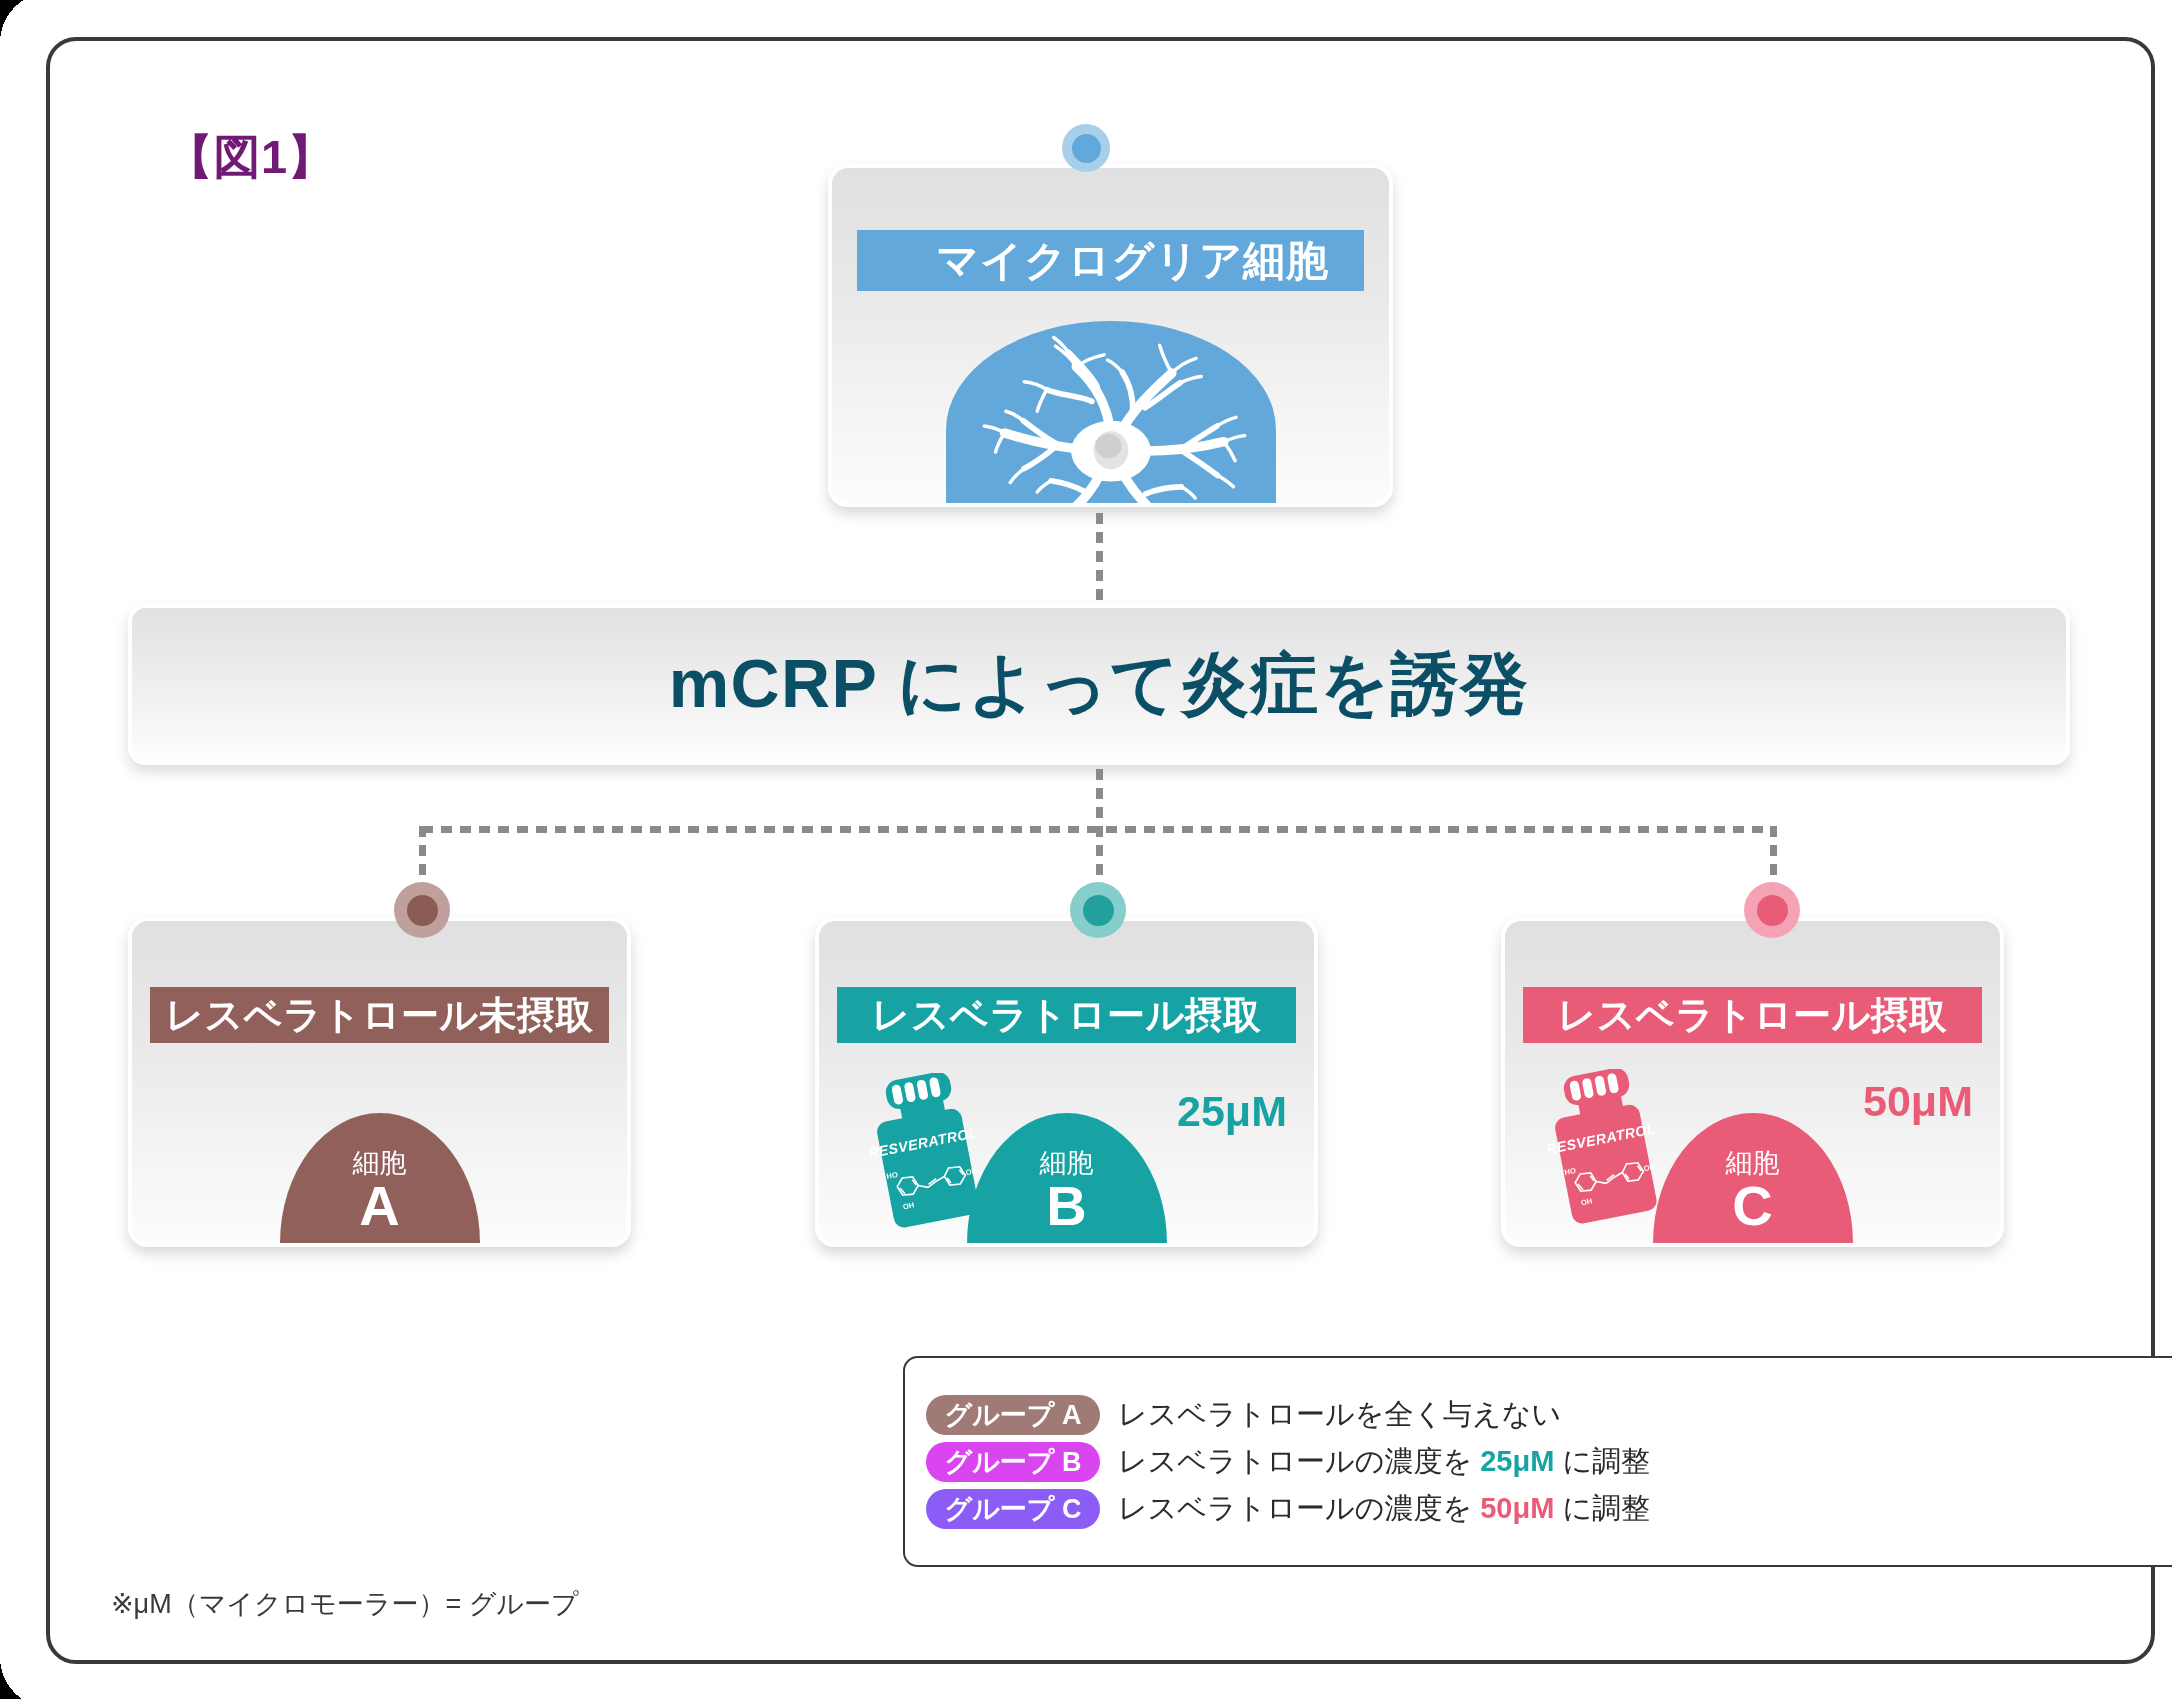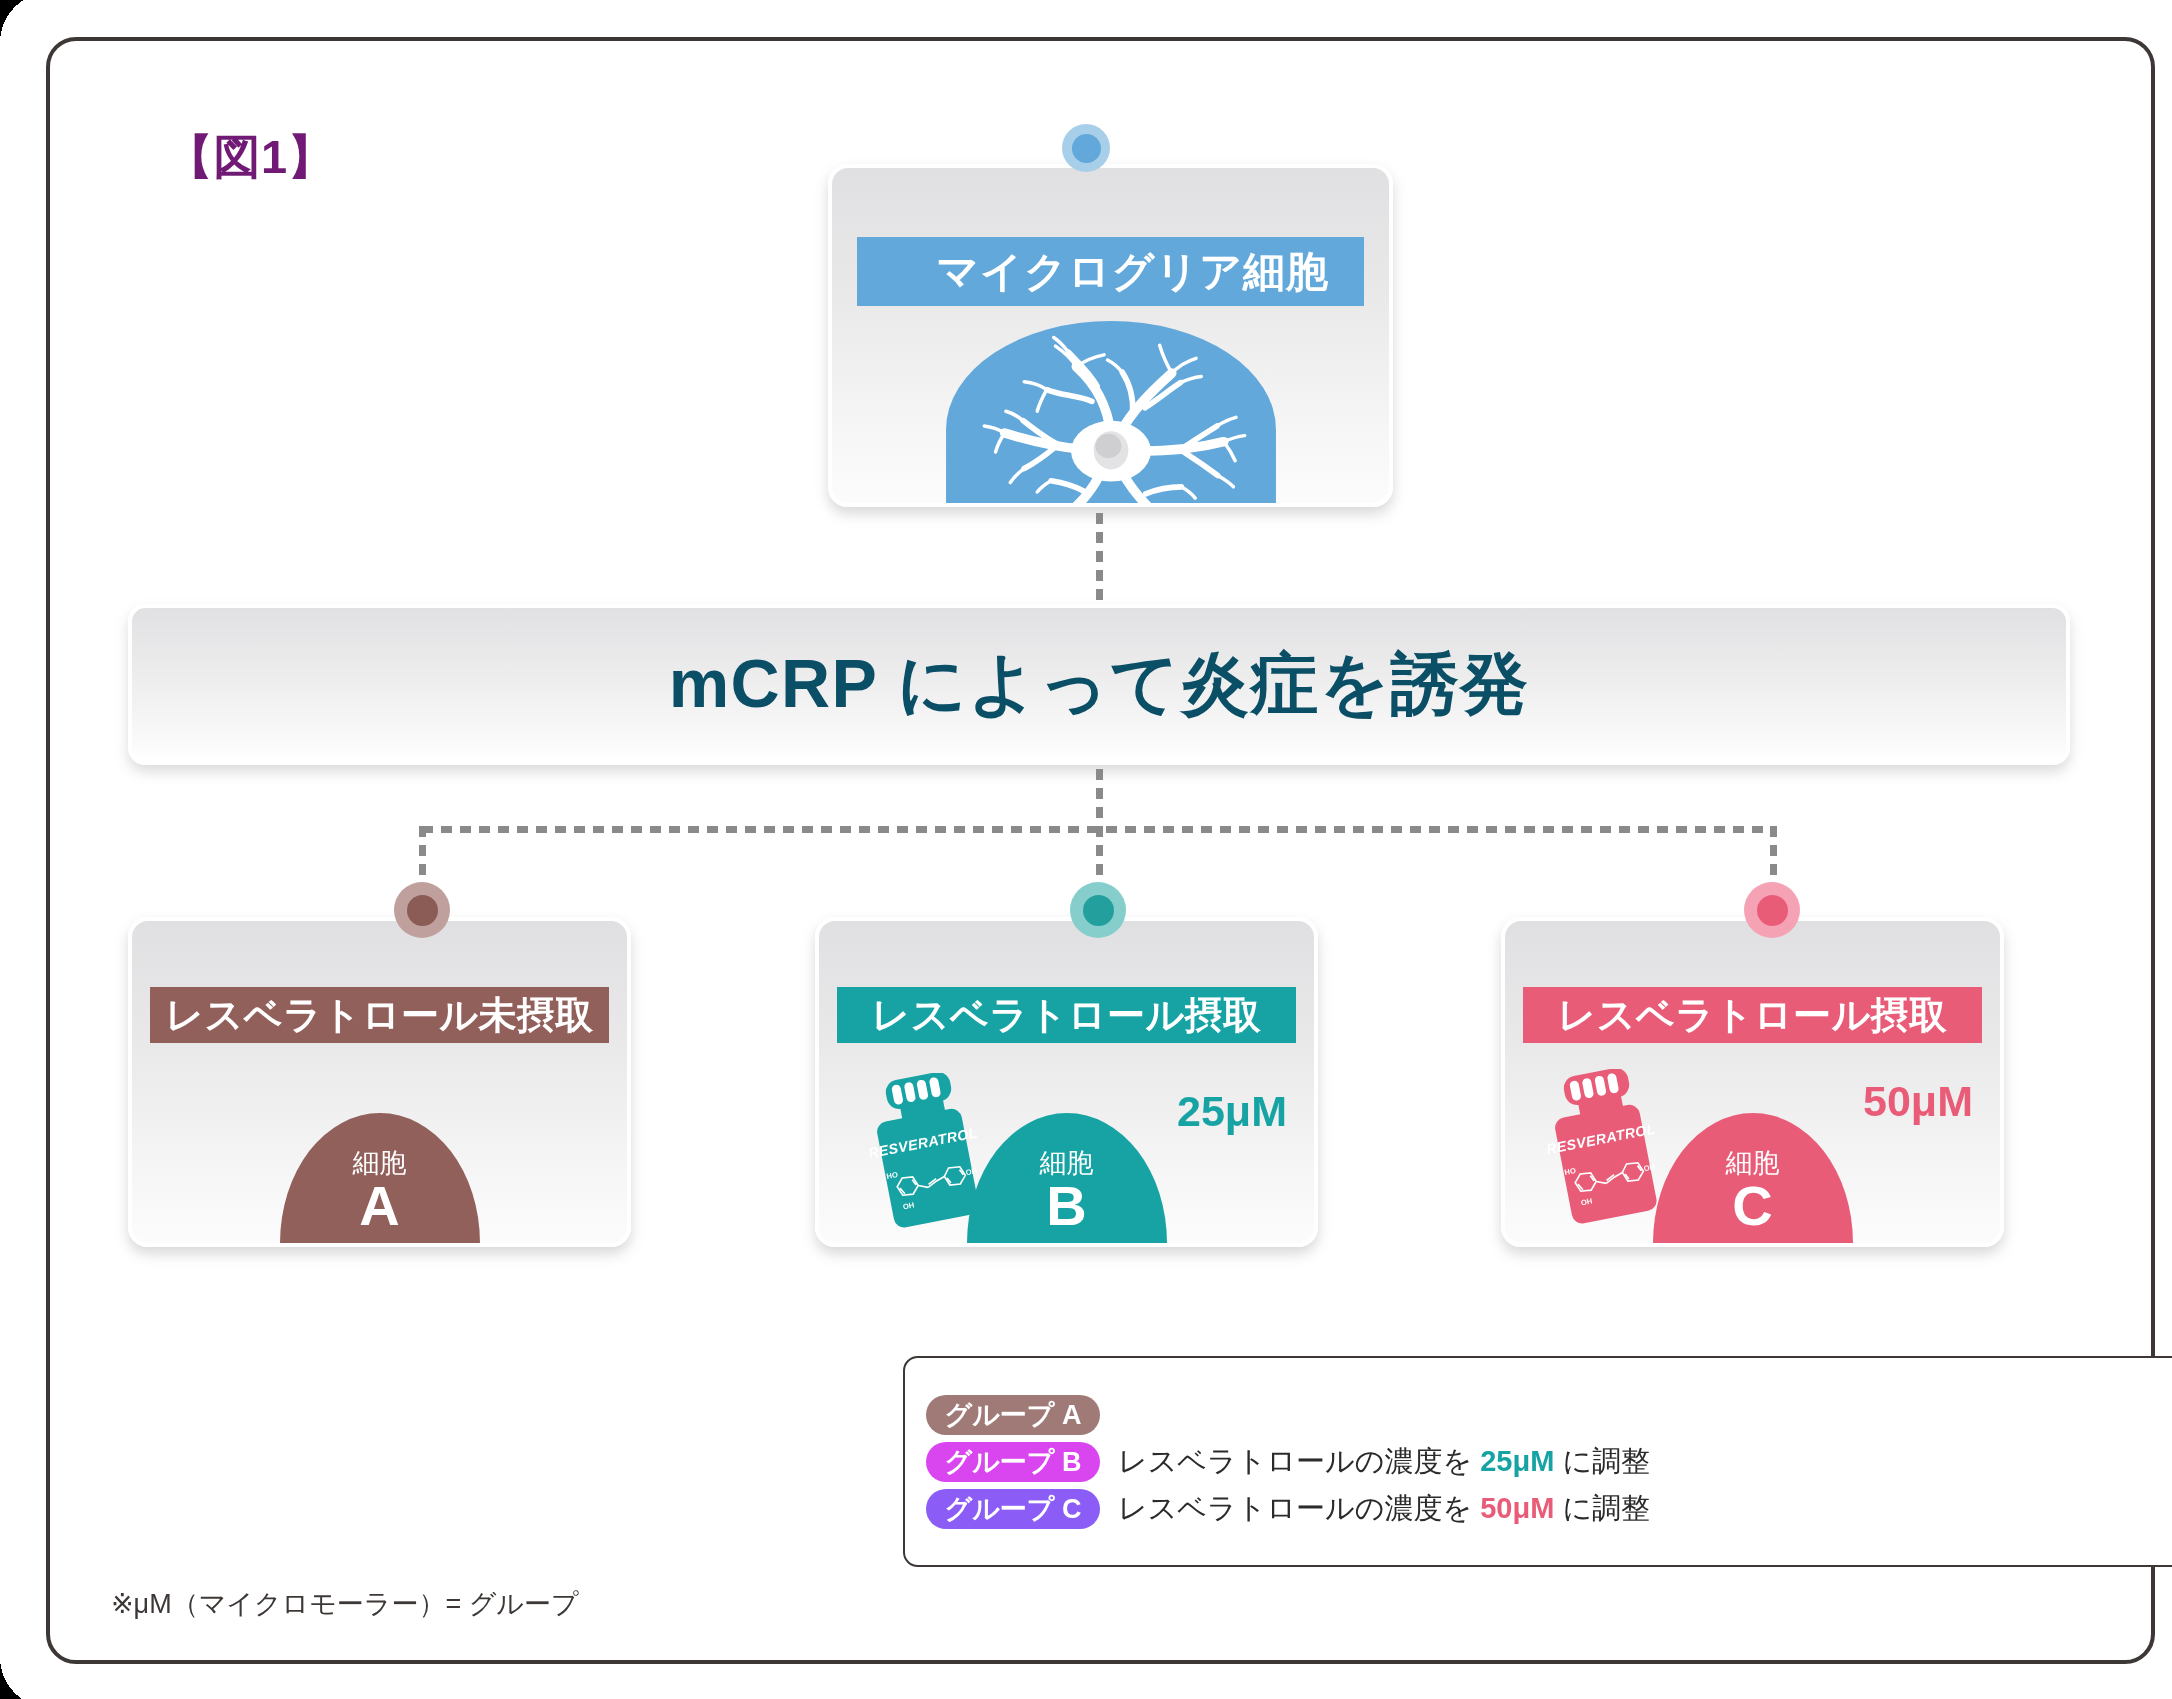--- a/index.html
+++ b/index.html
@@ -50,21 +50,21 @@
     overflow:hidden;
   }
   .card-label {
     position:absolute; left:0; right:0;
     display:flex; align-items:center; justify-content:center;
     color:#ffffff; font-weight:bold; white-space:nowrap;
   }
 
   
   #card-micro { left:828px; top:164px; width:565px; height:343px; }
-  #micro-label { top:69px; height:69px; margin:0 25px;
+  #micro-label { top:62px; height:61px; margin:0 25px;
      background:#62a8db; font-size:42px; letter-spacing:0.02em;padding-left:44px; }
   #micro-art { position:absolute; left:50%; transform:translateX(-50%);
      top:153px; width:330px; height:191px; }
 
   
   #banner {
     position:absolute; left:128px; top:604px;
     width:1942px; height:161px;
     border-radius:17.4px;
     background:linear-gradient(180deg,#e1e1e3 0%,#ededee 45%,#fafafa 88%,#ffffff 100%);
@@ -324,20 +324,23 @@
   </div>
   <div class="conc" style="right:27px; top:156px; color:#e95c78;">50μM</div>
 </div>
 <div class="pin" style="left:1744px; top:882px; width:56px; height:56px; background:#f5a3b4;">
   <div class="pin-core" style="width:31px; height:31px; background:#e95c78;"></div>
 </div>
 
 <div id="legend">
   <div class="legend-row">
     <div class="legend-pill" style="background:#a07a76;">グループ A</div>
+    <div class="legend-text">
+      <span>レスベラトロールを全く与えない</span><span class="hl" style="color:#2b2b2b;"></span><span></span>
+    </div>
   </div>
   <div class="legend-row">
     <div class="legend-pill" style="background:#d946ef;">グループ B</div>
     <div class="legend-text">
       <span>レスベラトロールの濃度を </span><span class="hl" style="color:#17a3a3;">25μM</span><span> に調整</span>
     </div>
   </div>
   <div class="legend-row">
     <div class="legend-pill" style="background:#8b5cf6;">グループ C</div>
     <div class="legend-text">

